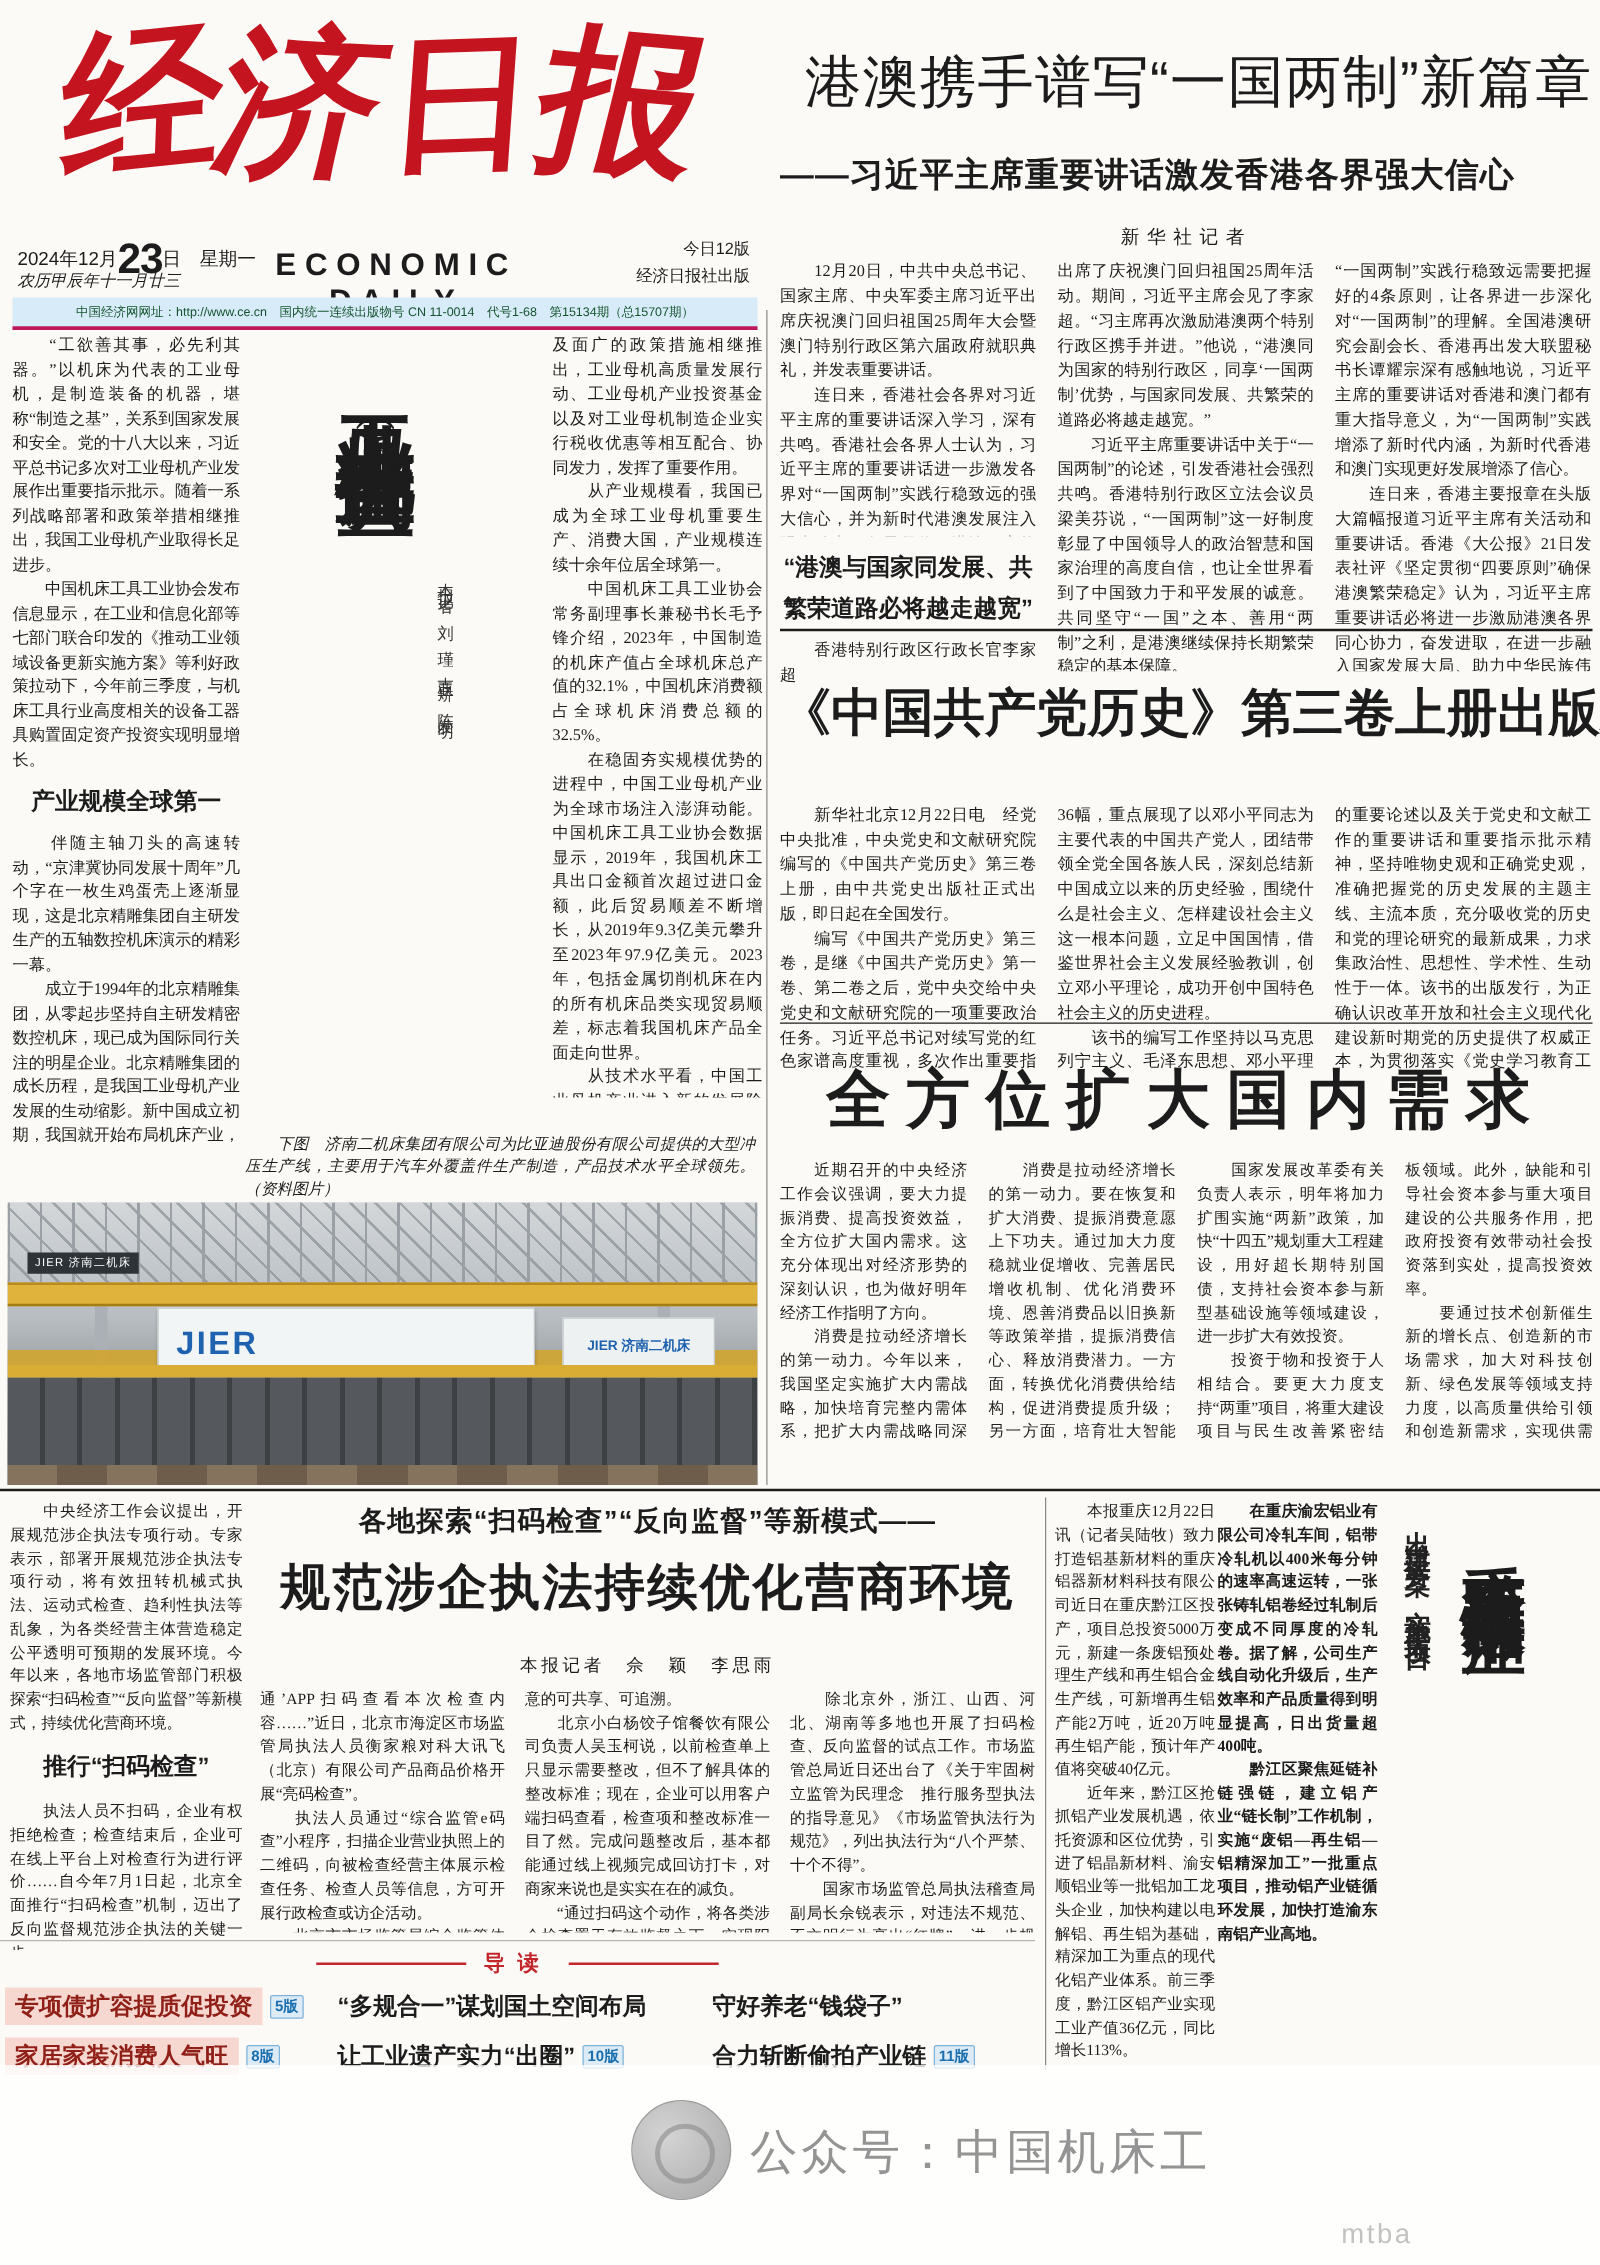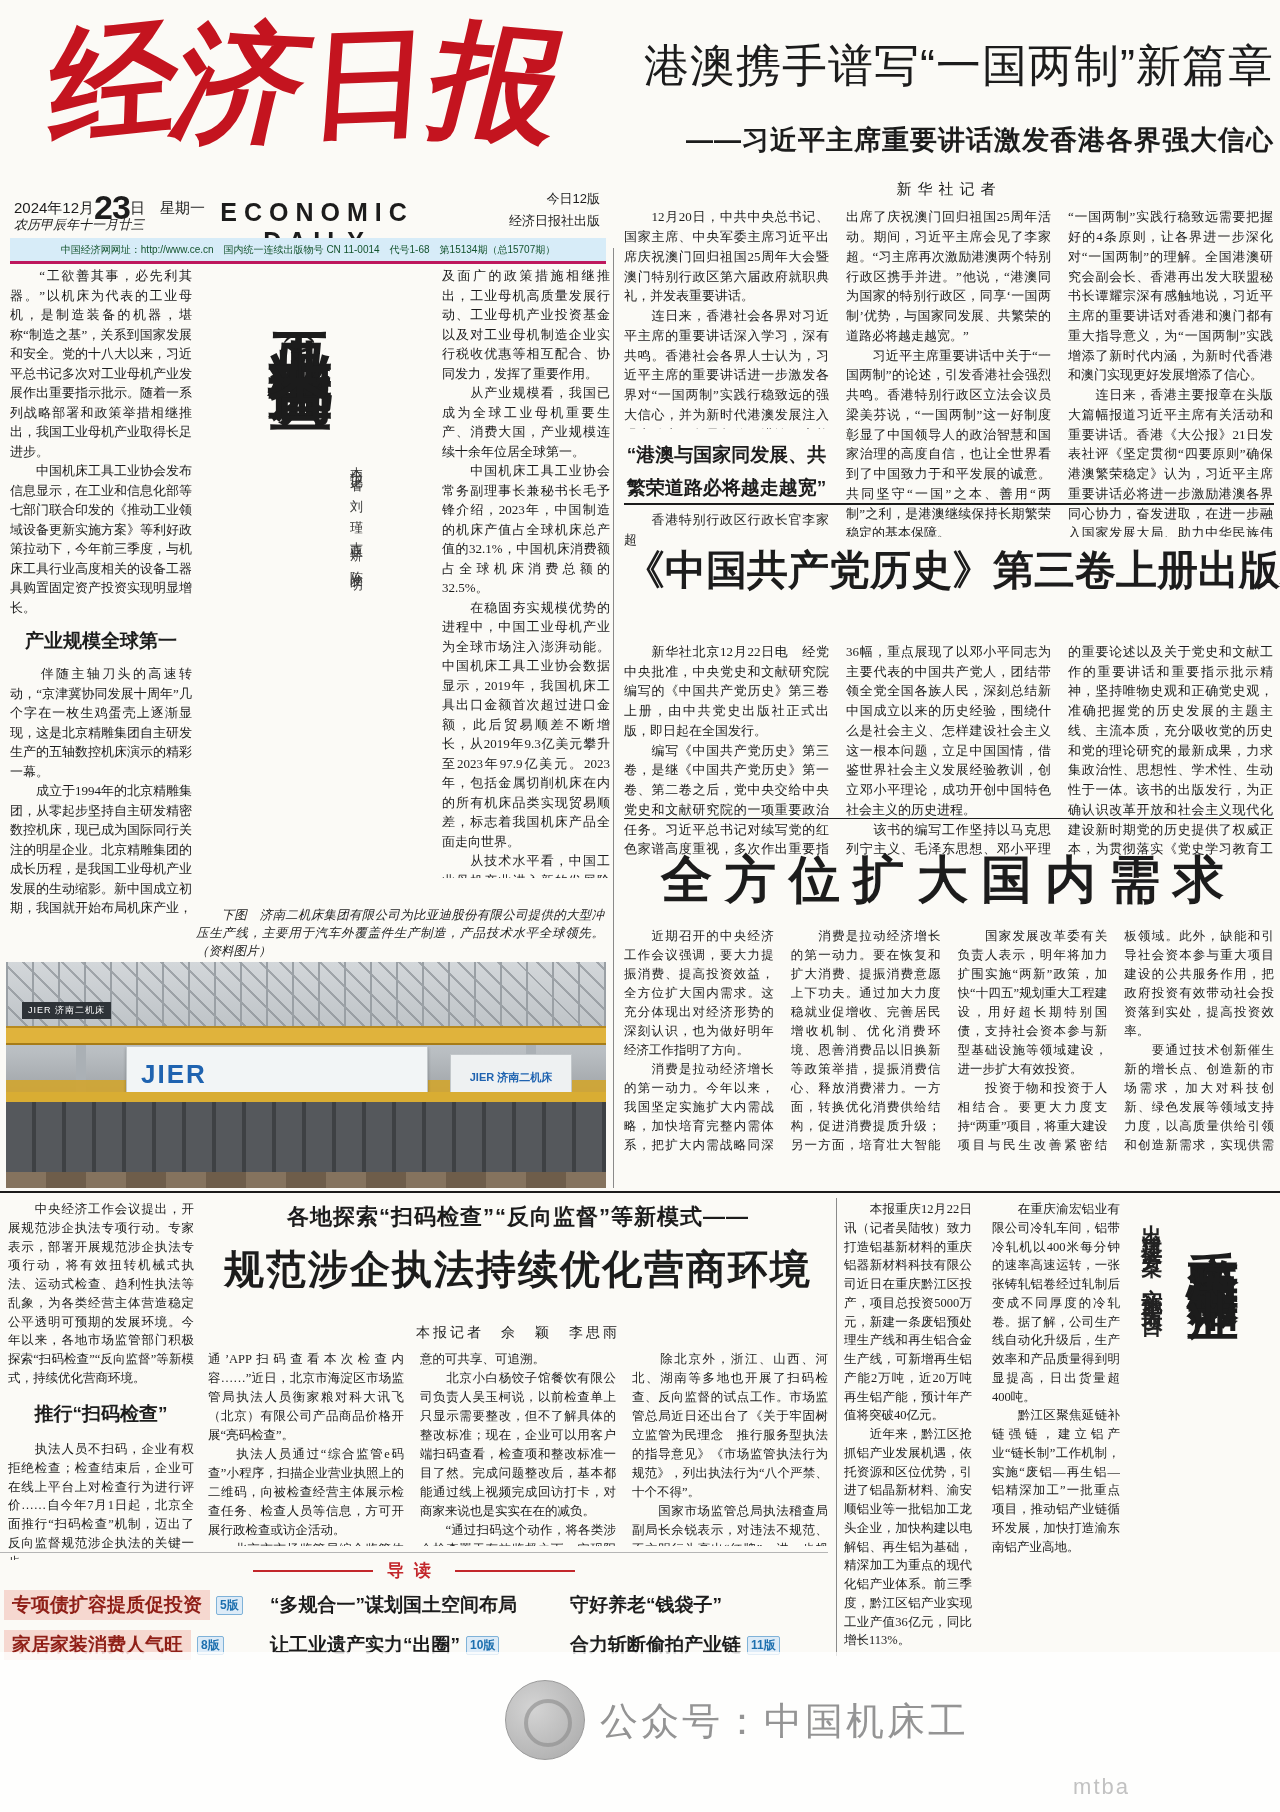--- a/index.html
+++ b/index.html
@@ -27,21 +27,21 @@
   .infobar{position:absolute;left:10px;top:238px;width:596px;height:23px;background:#d7ecf8;
        border-bottom:3px solid #be185d;display:flex;align-items:center;justify-content:center;
        font-size:10px;color:#14532d;white-space:nowrap;}
 
   
   .vrule-main{position:absolute;left:613px;top:248px;width:1px;height:940px;background:#8a8a8a;}
 
   
   .hk{position:absolute;left:624px;top:10px;width:650px;}
   .hk-headline{font-size:45px;font-weight:400;text-align:right;letter-spacing:1px;line-height:1.15;}
-  .hk-subhead{font-size:27px;font-weight:900;text-align:right;margin-top:10px;letter-spacing:1px;}
+  .hk-subhead{font-size:27px;font-weight:900;text-align:left;margin-top:10px;letter-spacing:1px;}
   .hk-byline{font-size:15px;text-align:center;margin:12px 0 8px;letter-spacing:6px;}
   .cols{display:flex;gap:17px;}
   .col{font-size:13px;line-height:1.52;}
   .hk .col{width:205px;height:330px;}
   .pullquote{font-size:19px;font-weight:bold;text-align:center;line-height:1.7;margin:10px 0 6px;}
 
   .hrule{position:absolute;background:#1c1c1c;}
 
   
   .party{position:absolute;left:624px;top:516px;width:650px;}
@@ -127,21 +127,21 @@
   .ditem{display:flex;align-items:center;gap:6px;font-size:19px;font-weight:bold;white-space:nowrap;}
   .ditem.hl .dtext{background:#f6d8d0;color:#8f1f17;padding:2px 8px;}
   .dbadge{font-size:12px;color:#1c6fae;border:1px solid #7fb2d8;background:#ddebf7;
        padding:0 3px;border-radius:2px;font-family:"Liberation Sans",sans-serif;}
   .dbadge:empty{display:none;}
 
   
   .cq{position:absolute;left:844px;top:1200px;width:436px;height:612px;}
   .cq-flex{display:flex;height:100%;}
   .cq-col{width:128px;font-size:12.5px;line-height:1.5;height:456px;}
-  .cq-col+.cq-col{margin-left:20px;}
+  .cq-col+.cq-col{margin-left:2px;font-weight:bold;}
   .cq-side{writing-mode:vertical-rl;text-orientation:upright;font-size:21px;letter-spacing:6px;
        color:#222;margin-left:18px;padding-top:8px;font-weight:bold;}
   .cq-headline{writing-mode:vertical-rl;text-orientation:upright;font-size:51px;font-weight:900;
        line-height:1;letter-spacing:4px;margin-left:22px;padding-top:10px;
        font-family:"Liberation Sans",sans-serif;}
 
   
   .overlay{position:absolute;left:0;top:1652px;width:1280px;height:160px;
        background:rgba(255,255,255,.78);z-index:5;}
   .avatar{position:absolute;left:505px;top:28px;width:78px;height:78px;border-radius:50%;

